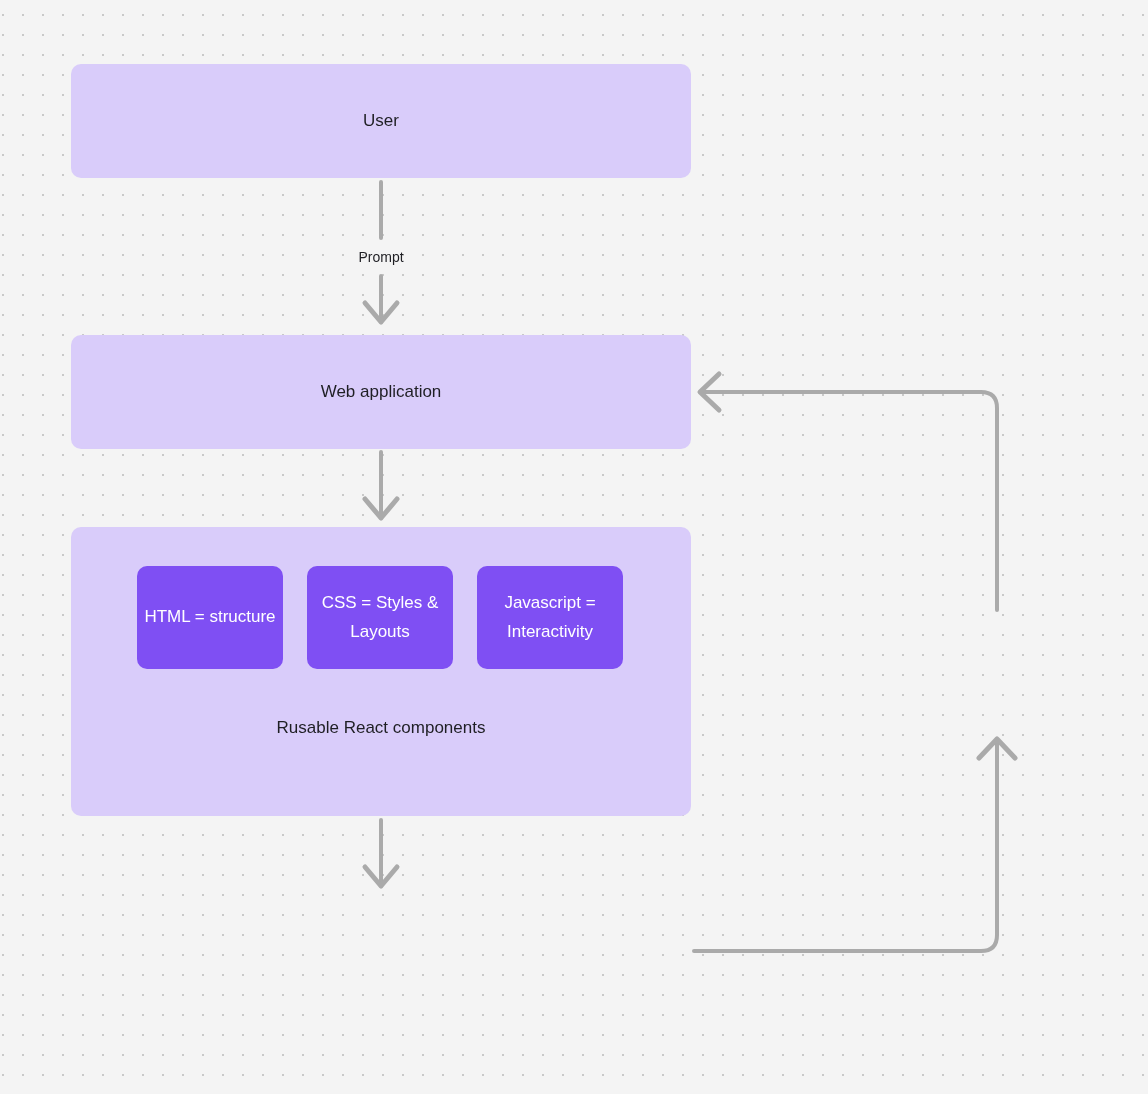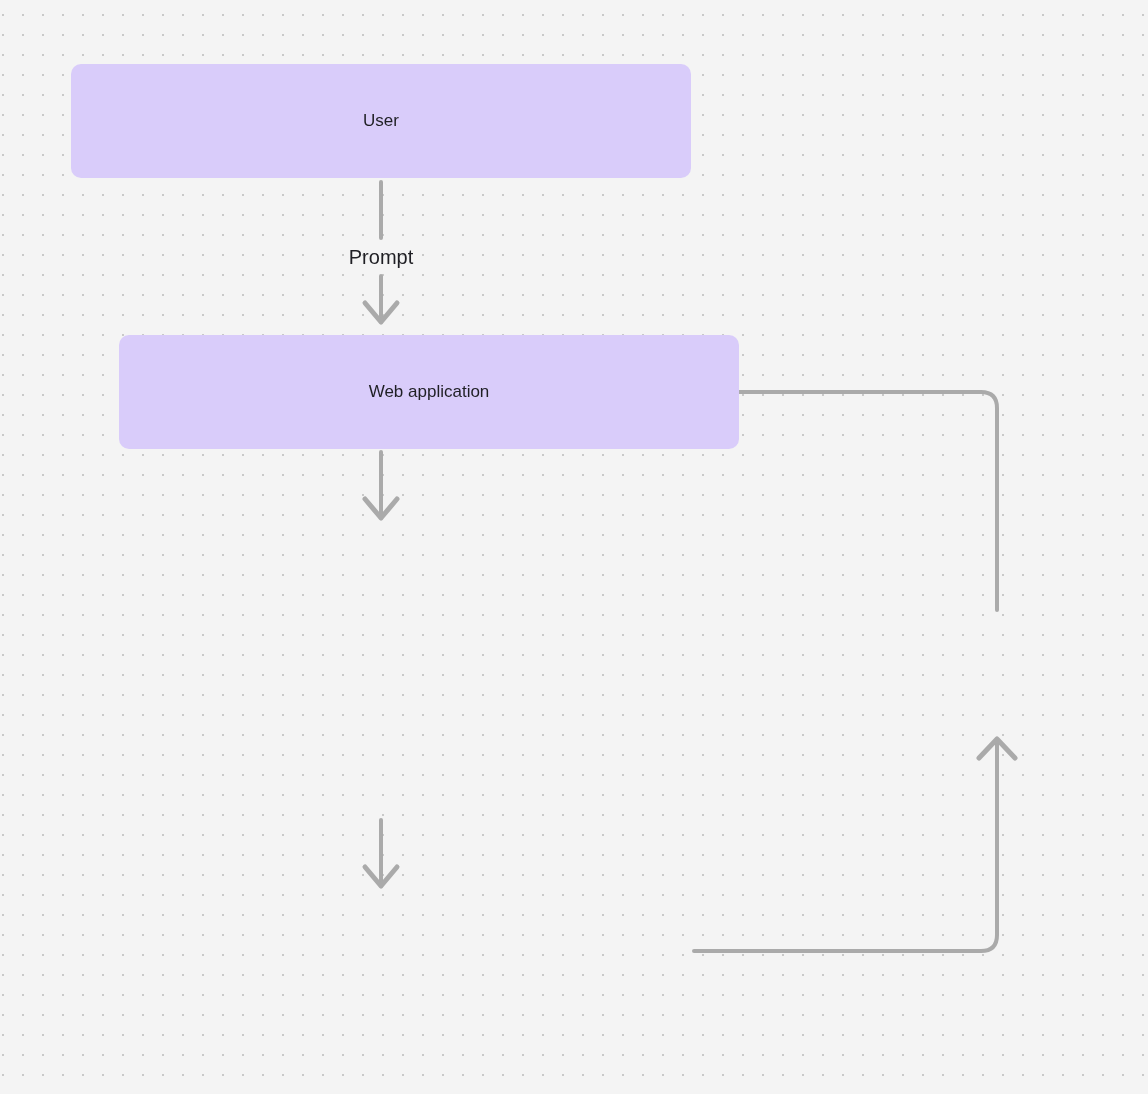--- a/index.html
+++ b/index.html
@@ -47,21 +47,21 @@
     display: flex;
     align-items: center;
     justify-content: center;
     color: #1f1f24;
     font-size: 17px;
     line-height: 1.3;
     text-align: center;
   }
 
   .node-user        { left: 71px;  top: 64px;  width: 620px; height: 114px; }
-  .node-webapp      { left: 71px;  top: 335px; width: 620px; height: 114px; margin-left: 48px; }
+  .node-webapp      { left: 71px;  top: 335px; width: 620px; height: 114px; }
   .node-components  { left: 71px;  top: 527px; width: 620px; height: 289px;
                       display: block; }
   .node-vite        { left: 71px;  top: 895px; width: 620px; height: 114px; }
   .node-render      { left: 903px; top: 613px; width: 190px; height: 117px; }
 
   
   .chip-row {
     position: absolute;
     left: 66px;
     top: 39px;
@@ -93,21 +93,21 @@
     width: 620px;
     text-align: center;
     font-size: 17px;
     color: #1f1f24;
   }
 
   
   .edge-label {
     position: absolute;
     z-index: 3;
-    font-size: 20px;
+    font-size: 14px;
     color: #1f1f24;
     white-space: nowrap;
     transform: translate(-50%, -50%);
   }
   .label-prompt { left: 381px; top: 257px; }
 </style>
 </head>
 <body>
 
 <div id="canvas">
@@ -142,18 +142,34 @@
   </svg>
 
   <div class="node node-user">
     <span>User</span>
   </div>
 
   <div class="node node-webapp">
     <span>Web application</span>
   </div>
 
+  <div class="node node-components">
+
+    <div class="chip-row">
+      <div class="chip">
+        <span>HTML = structure</span>
+      </div>
+      <div class="chip">
+        <span>CSS = Styles &amp; Layouts</span>
+      </div>
+      <div class="chip">
+        <span>Javascript = Interactivity</span>
+      </div>
+    </div>
+
+    <div class="group-caption">Rusable React components</div>
+  </div>
 
 
 
   <div class="edge-label label-prompt">Prompt</div>
 
 </div>
 
 </body></html>

